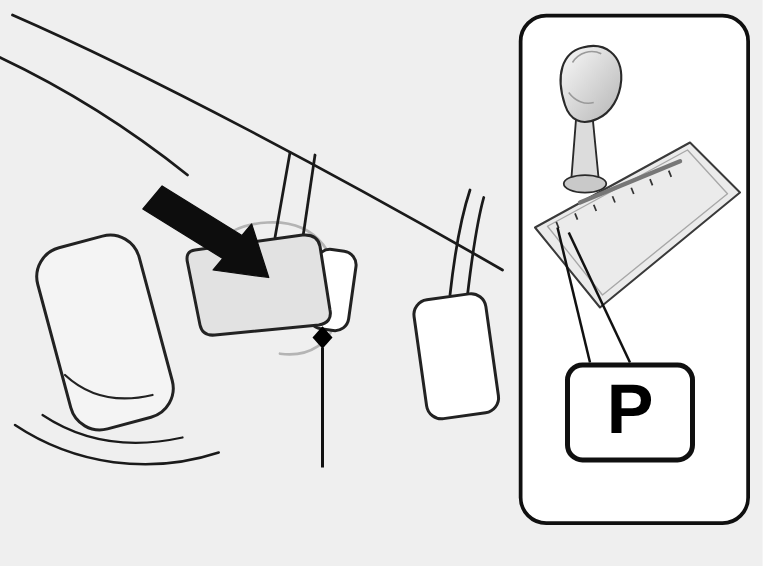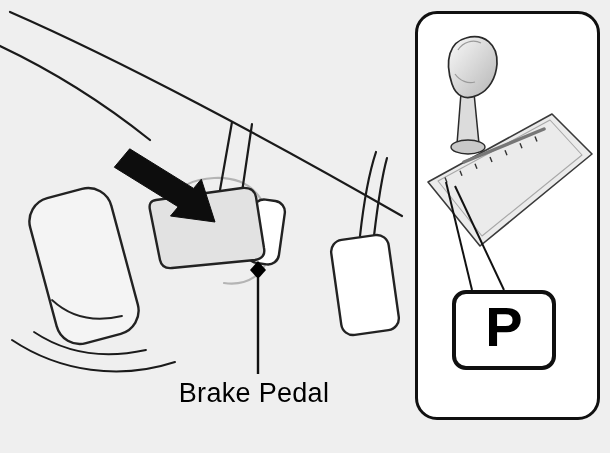--- a/index.html
+++ b/index.html
@@ -67,21 +67,20 @@
     </g>
 
     <polygon points="114.3,167.2 178.2,206.8 170.5,216.0 215,222 201.3,179.2 193.6,188.4 129.7,148.8" fill="#0d0d0d" stroke="#0d0d0d" stroke-width="1" stroke-linejoin="round"></polygon>
 
     <g>
       <polygon points="258,261 266,270 258,279 250,270" fill="#000000"></polygon>
       <line x1="258" y1="278" x2="258" y2="374" stroke="#111111" stroke-width="2.4"></line>
     </g>
   </svg>
 
-  <div class="brake-label">Brake Pedal</div>
 
   <div class="panel">
 
     <svg class="panel-art" width="179" height="403" viewBox="0 0 179 403">
       <defs>
         <linearGradient id="knobGrad" x1="0" y1="0" x2="1" y2="1">
           <stop offset="0" stop-color="#fafafa"></stop>
           <stop offset="1" stop-color="#b5b5b5"></stop>
         </linearGradient>
       </defs>

